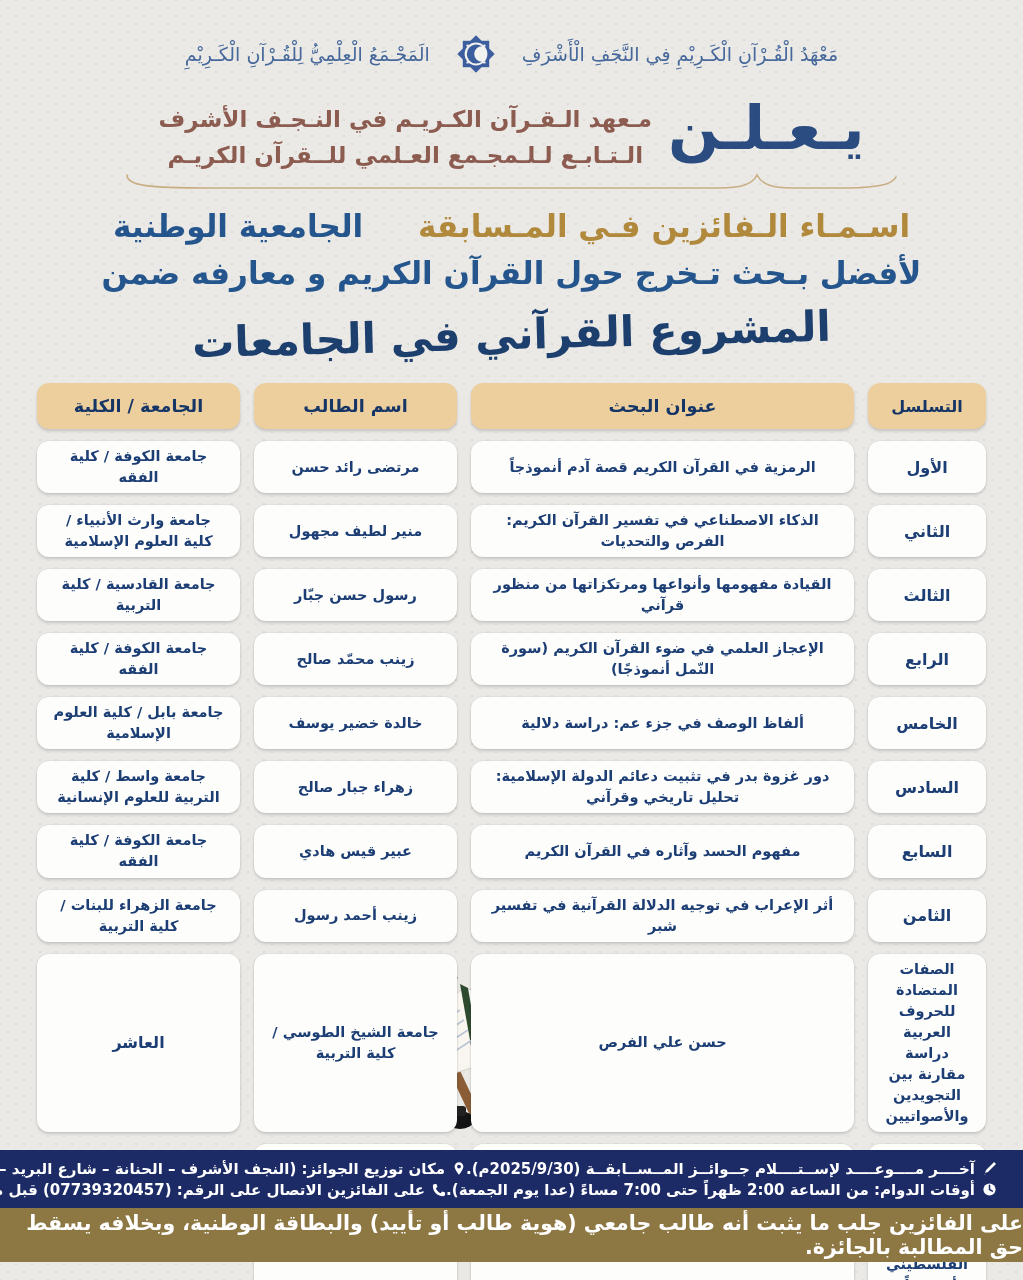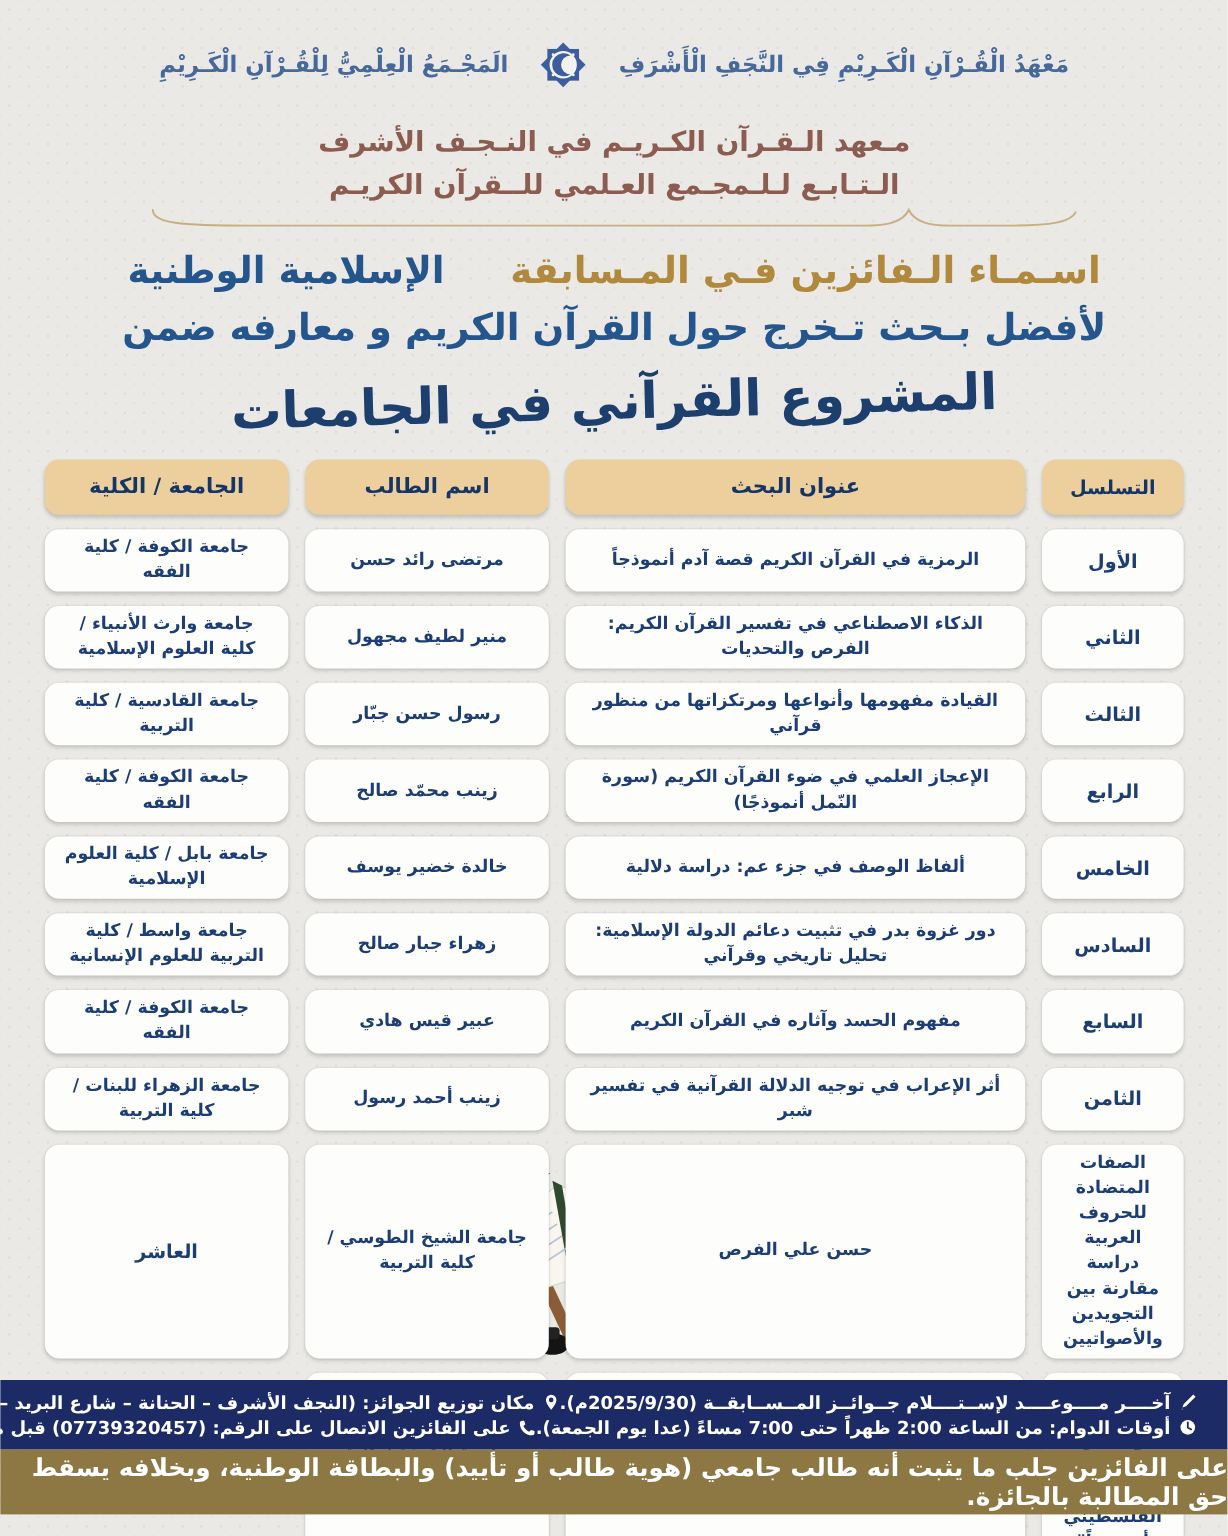--- a/index.html
+++ b/index.html
@@ -12,21 +12,21 @@
       radial-gradient(rgba(190,188,182,.35) 1px, transparent 1.2px),
       radial-gradient(rgba(210,208,202,.3) 1px, transparent 1.2px);
     background-size:16px 16px, 16px 16px;
     background-position:0 0, 8px 8px;
     direction:rtl;
   }
 
   
   .masthead { padding-top:30px; display:flex; align-items:center; justify-content:center; gap:22px; }
   .calli-small {
-    font-family:"DejaVu Sans", sans-serif; font-weight:bold; font-size:19px;
+    font-family:"DejaVu Sans", sans-serif; font-weight:normal; font-size:19px;
     color:#46689b; letter-spacing:-.5px; white-space:nowrap;
   }
   .logo-star { width:48px; height:48px; flex:0 0 auto; }
 
   
   .announce { margin-top:12px; display:flex; align-items:center; justify-content:center; gap:16px; }
   .announce-verb { font-size:60px; font-weight:bold; color:#2a4c80; line-height:.95; padding-bottom:6px; }
   .announce-lines { font-size:23px; font-weight:bold; color:#8d5c51; text-align:center; line-height:1.55;margin-top:12px; }
   .brace-wrap { width:775px; margin:0 auto; }
   .brace-wrap svg { display:block; width:775px; height:22px; }
@@ -91,35 +91,36 @@
         <circle cx="13" cy="13" r="1" fill="#f2f2f0"></circle>
           <circle cx="27" cy="13" r="1" fill="#f2f2f0"></circle>
         <circle cx="13" cy="27" r="1" fill="#f2f2f0"></circle>
           <circle cx="27" cy="27" r="1" fill="#f2f2f0"></circle>
       </svg>
     </div>
     <div class="calli-small">الَمَجْـمَعُ الْعِلْمِيُّ لِلْقُـرْآنِ الْكَـرِيْمِ</div>
   </div>
 
   <div class="announce">
+    <div class="announce-verb">يـعـلـن</div>
     <div class="announce-lines">
       <div>مـعهد الـقـرآن الكـريـم في النـجـف الأشرف</div>
       <div>الـتـابـع لـلـمجـمع العـلمي للــقرآن الكريـم</div>
     </div>
   </div>
   <div class="brace-wrap">
     <svg viewBox="0 0 775 22" fill="none">
       <path d="M3,2 C3,13 26,15 85,15 L595,15 C616,15 628,12 633,2 C638,12 650,15 668,15 L715,15 C752,15 768,12 772,4" stroke="#c8ae82" stroke-width="1.6" fill="none" stroke-linecap="round"></path>
     </svg>
   </div>
 
   <div class="title-block">
     <div>
       <span class="title-gold">اسـمـاء الـفائزين فـي المـسابقة</span>
-      <span class="title-blue">الإسلامية الوطنية</span>
+      <span class="title-blue">الجامعية الوطنية</span>
     </div>
     <div class="title-line2">لأفضل بـحث تـخرج حول القرآن الكريم و معارفه ضمن</div>
   </div>
   <div class="calli-big">المشروع القرآني في الجامعات</div>
 
   <div class="winners-table">
     <div class="cell head seq">التسلسل</div>
     <div class="cell head">عنوان البحث</div>
     <div class="cell head">اسم الطالب</div>
     <div class="cell head">الجامعة / الكلية</div>

